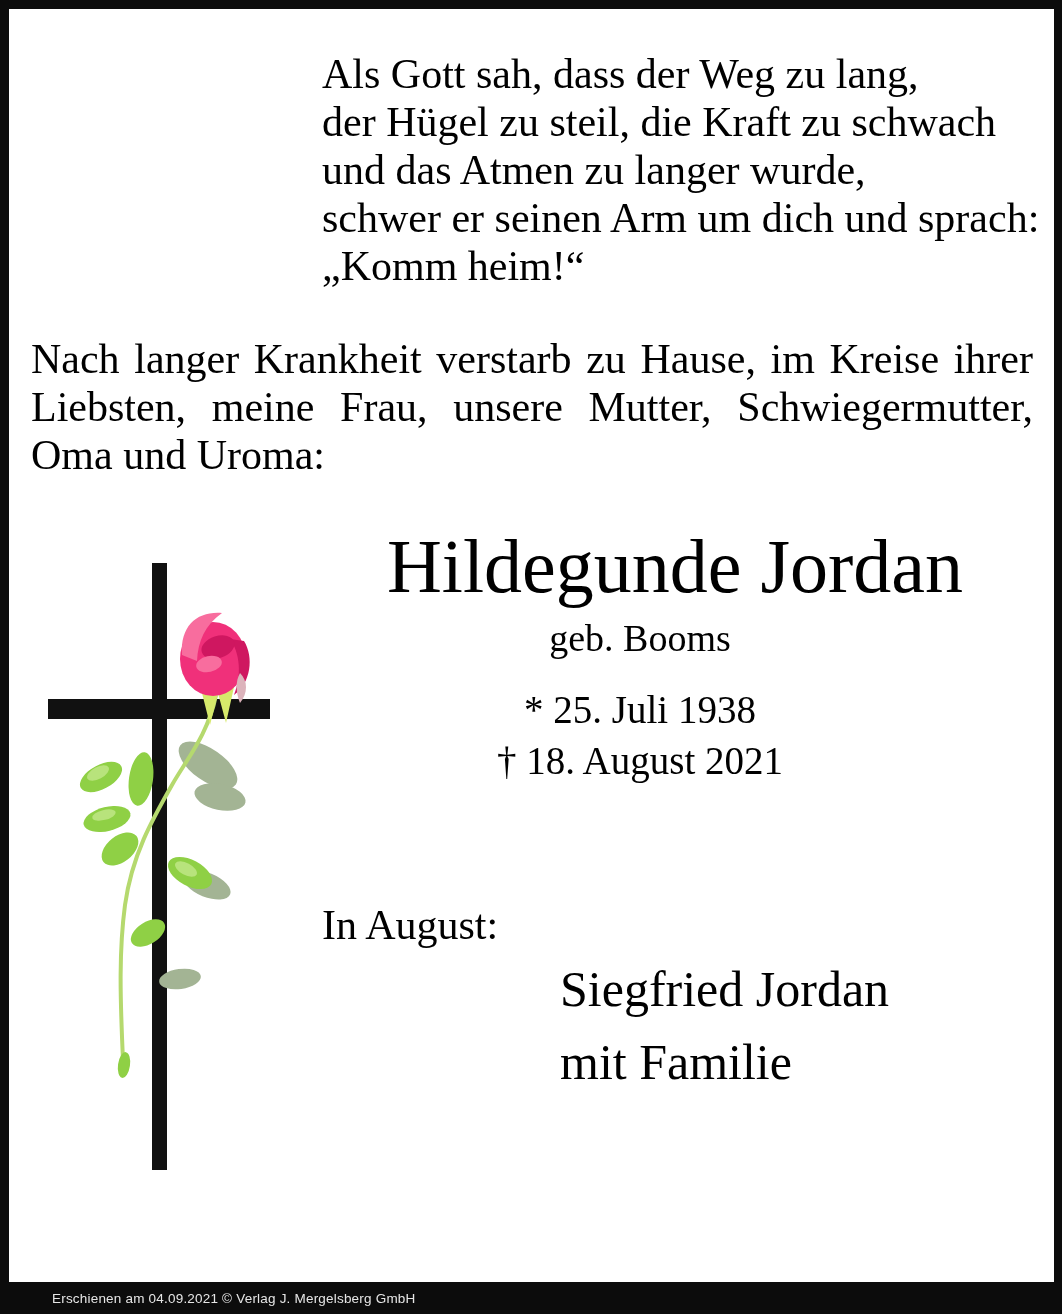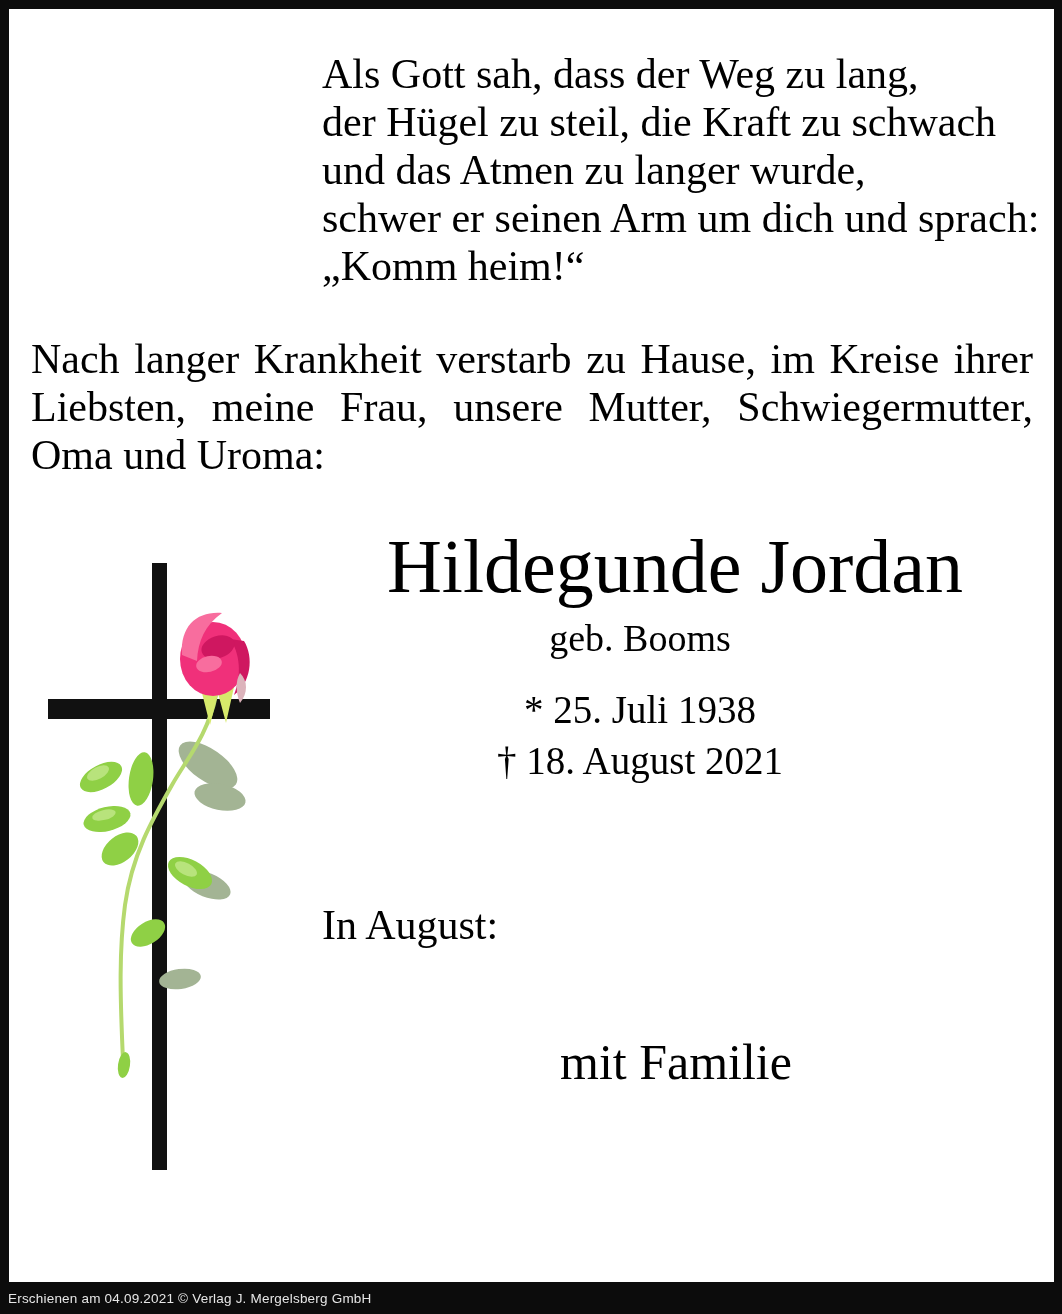--- a/index.html
+++ b/index.html
@@ -20,21 +20,21 @@
   .jline::after{content:"";display:inline-block;width:100%;height:0;}
   .deceased-name{left:320px;top:526px;width:710px;text-align:center;font-size:76px;line-height:80px;}
   .maiden{left:285px;top:616px;width:710px;text-align:center;font-size:38px;line-height:44px;}
   .dates{left:285px;top:676px;width:710px;text-align:center;font-size:39px;line-height:51px;margin-top:8px;}
   .in-liebe{left:322px;top:901px;font-size:42px;line-height:48px;}
   .mourner-1{left:560px;top:962px;font-size:50px;line-height:54px;}
   .mourner-2{left:560px;top:1035px;font-size:50px;line-height:54px;}
   .funeral{left:30px;top:1204px;font-size:43px;line-height:50px;}
   .graphic{left:40px;top:555px;width:240px;height:630px;}
   .footer-bar{position:absolute;left:0;right:0;bottom:0;height:32px;background:var(--frame);
-              display:flex;align-items:center;}
+              display:flex;align-items:center;padding-left:44px;}
   .footer-text{font-family:"Liberation Sans", sans-serif;font-size:13.5px;color:var(--footer_text);
                padding-left:8px;letter-spacing:.2px;}
 </style>
 </head>
 <body>
 
 <div class="page">
   <div class="paper"></div>
 
   <div class="abs poem">
@@ -91,19 +91,20 @@
   </div>
 
   <div class="abs deceased-name">Hildegunde Jordan</div>
   <div class="abs maiden">geb. Booms</div>
   <div class="abs dates">
     <div>* 25. Juli 1938</div>
     <div>† 18. August 2021</div>
   </div>
 
   <div class="abs in-liebe">In August:</div>
+  <div class="abs mourner-1">Siegfried Jordan</div>
   <div class="abs mourner-2">mit Familie</div>
 
 
   <div class="footer-bar">
     <span class="footer-text">Erschienen am 04.09.2021 © Verlag J. Mergelsberg GmbH</span>
   </div>
 </div>
 
 </body></html>

